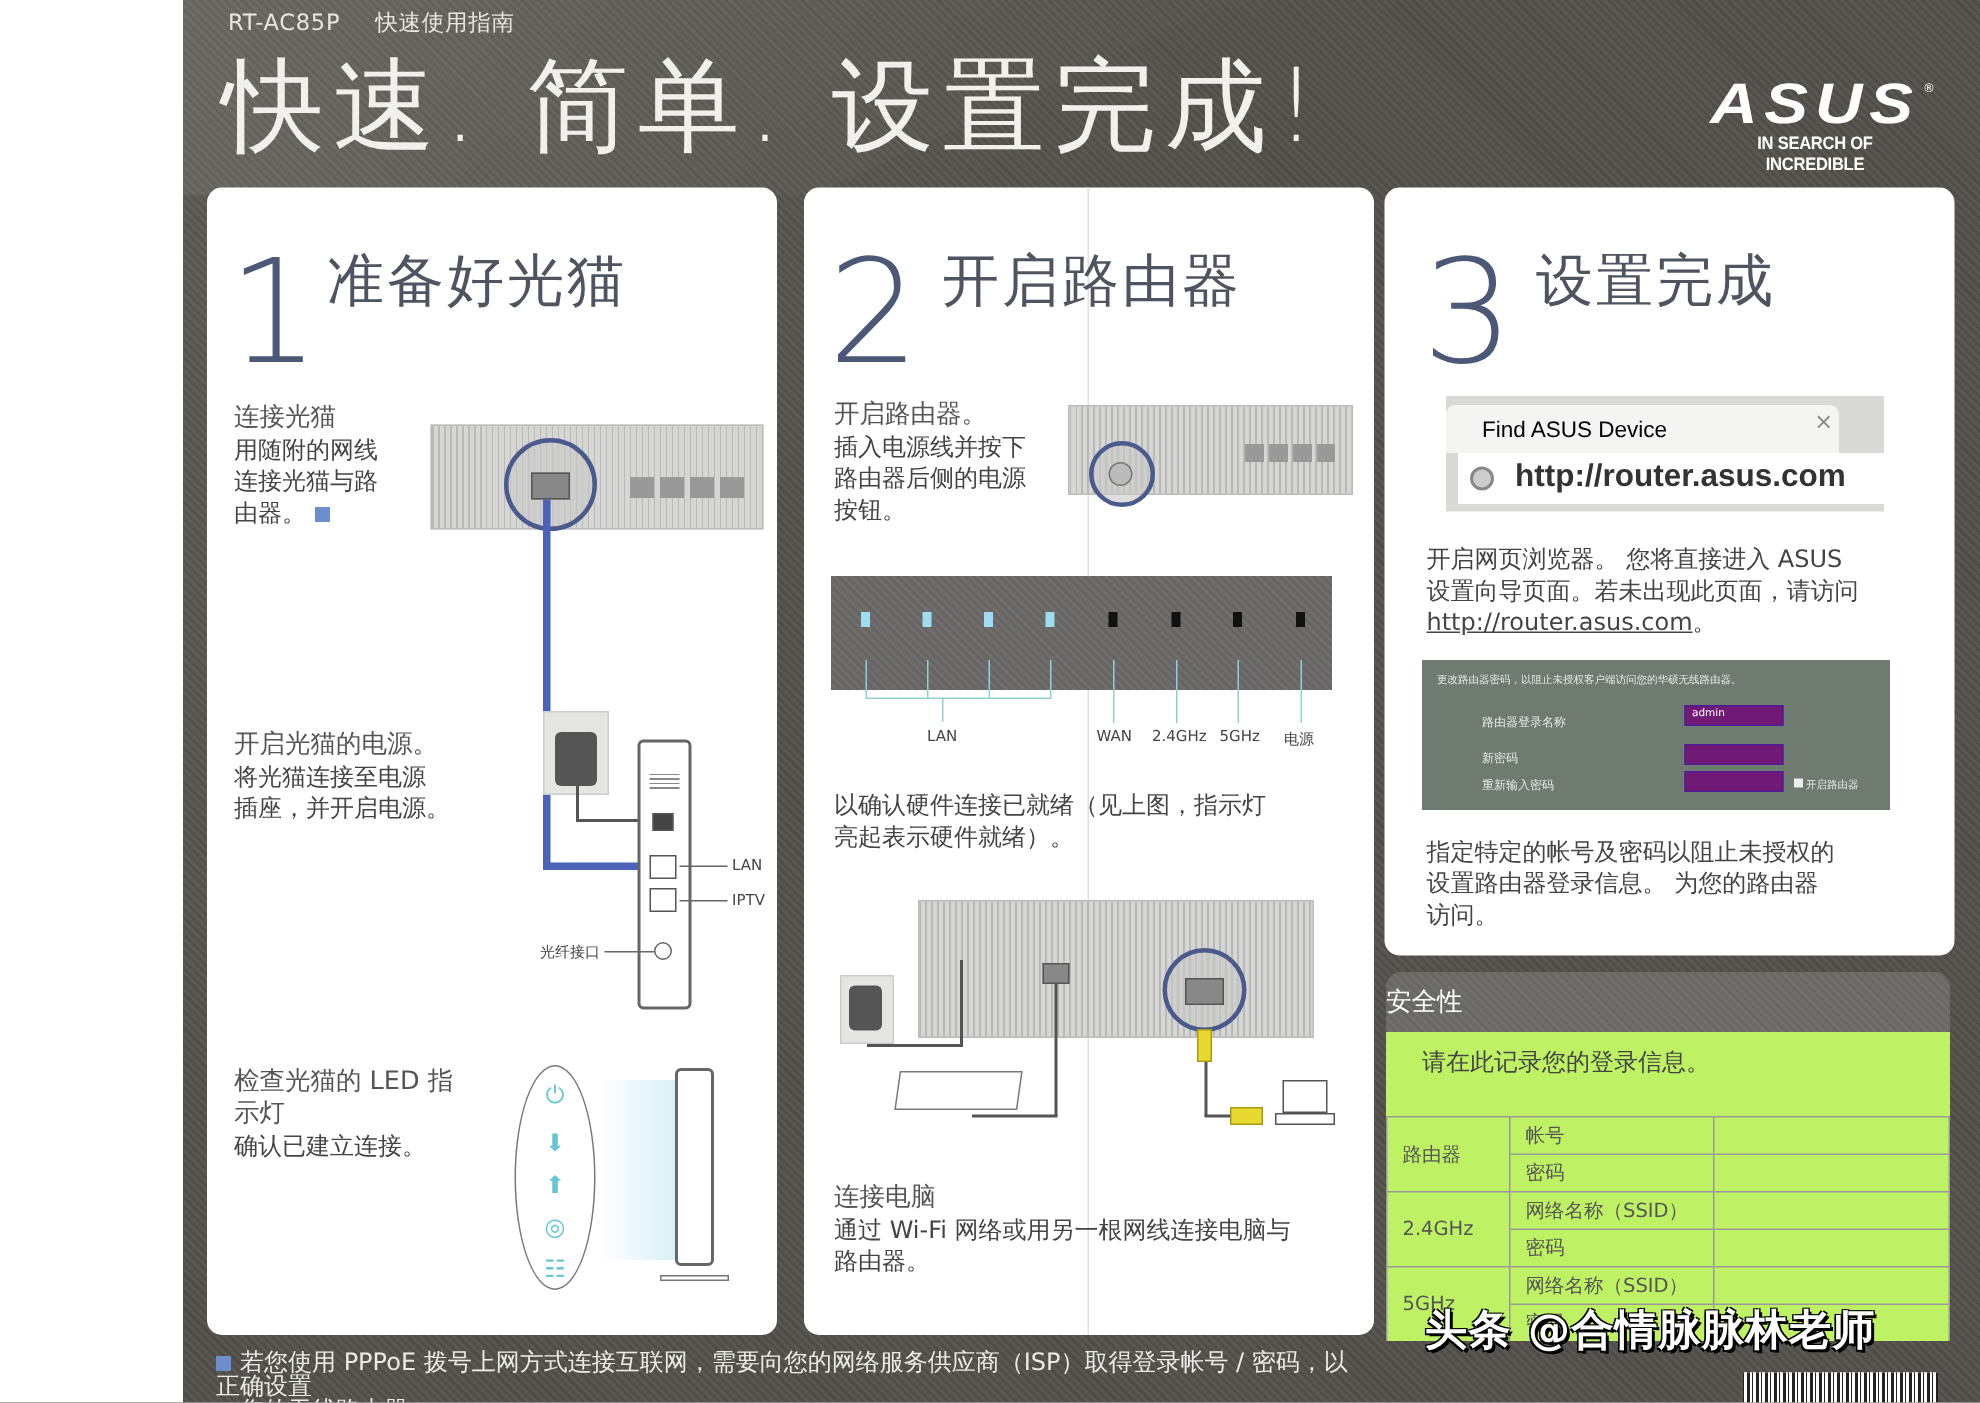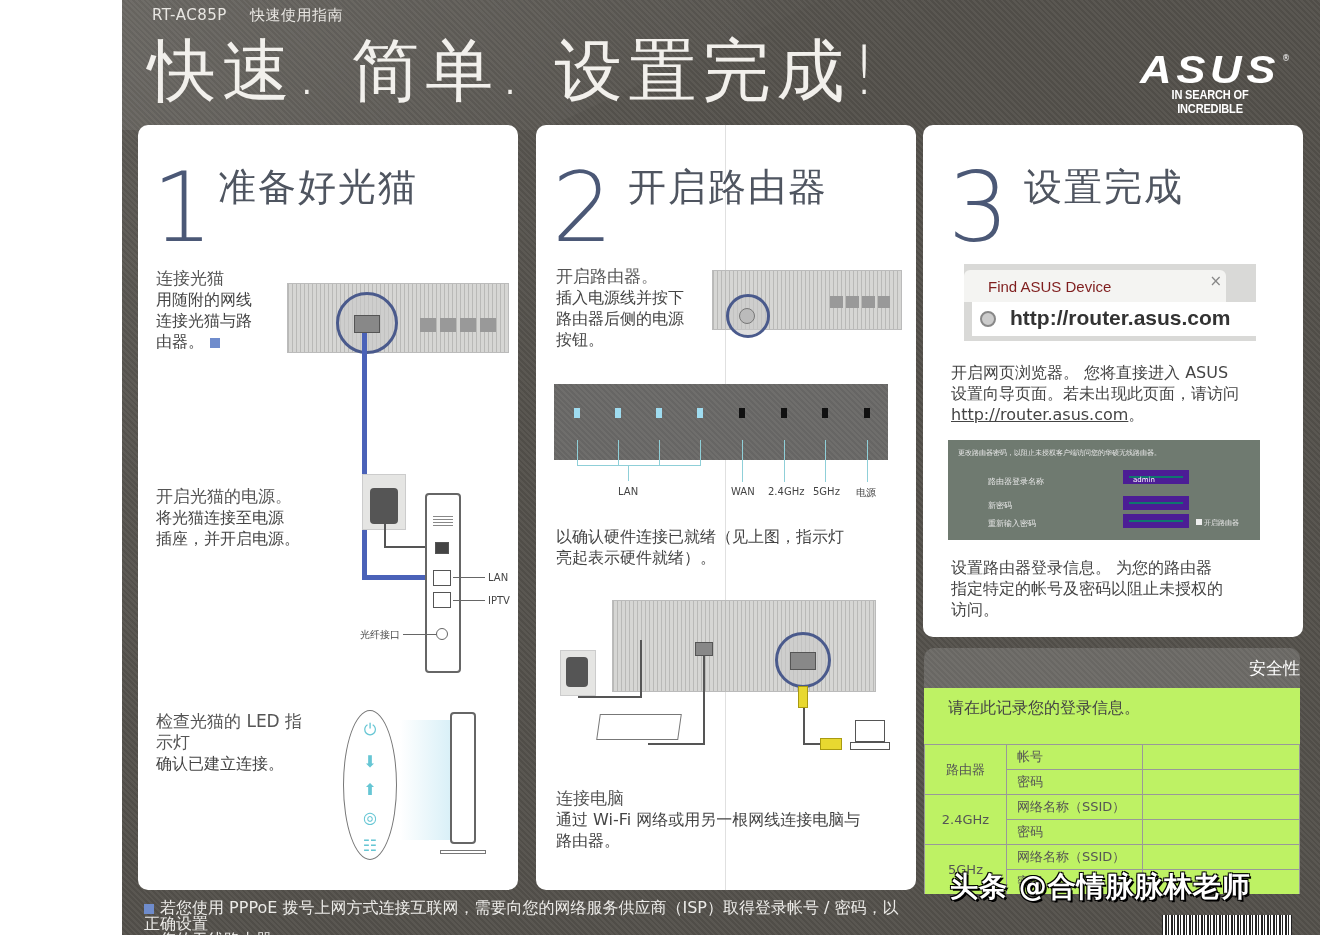--- a/index.html
+++ b/index.html
@@ -29,34 +29,34 @@
 .cable{position:absolute;background:#4a62b8}
 .label{position:absolute;font-size:10px;color:#444}
 .ledpanel{position:absolute;left:554px;top:384px;width:334px;height:76px;background:#6f6e6c;background-image:repeating-linear-gradient(45deg,rgba(0,0,0,0.08) 0 2px,transparent 2px 4px)}
 .led{position:absolute;width:6px;height:10px;top:24px}
 .led.on{background:#9fdcf0}
 .led.off{background:#111}
 .leadline{position:absolute;background:#8fcfd8;width:1px}
 .hline{position:absolute;background:#8fcfd8;height:1px}
 .ledlbl{position:absolute;top:486px;font-size:10px;color:#444}
 .browser{position:absolute;left:964px;top:264px;width:292px;height:77px;background:#d9d9d7}
-.browser .tab{position:absolute;left:0;top:6px;width:262px;height:32px;background:#f4f4f2;border-radius:6px 6px 0 0;font-family:"Liberation Sans",sans-serif;font-size:15px;color:#7f1d1d;padding:8px 0 0 24px}
+.browser .tab{position:absolute;left:0;top:6px;width:262px;height:32px;background:#f4f4f2;border-radius:6px 6px 0 0;font-family:"Liberation Sans",sans-serif;font-size:15px;color:#000000;padding:8px 0 0 24px}
 .browser .x{position:absolute;right:34px;top:8px;color:#888;font-size:15px}
 .browser .addr{position:absolute;left:8px;top:38px;width:284px;height:34px;background:#fff;font-family:"Liberation Sans",sans-serif;font-weight:bold;font-size:21px;color:#333;padding:4px 0 0 38px}
 .browser .globe{position:absolute;left:16px;top:47px;width:16px;height:16px;border:2px solid #888;border-radius:50%;background:#ccc}
 .form{position:absolute;left:948px;top:440px;width:312px;height:100px;background:#6f7a70;color:#e8e8e8;font-size:7px}
 .form .row{position:absolute;left:40px;font-size:8px}
-.form .inp{position:absolute;left:175px;width:66px;height:14px;background:#0f766e;border:6px solid #4c1d95}
+.form .inp{position:absolute;left:175px;width:66px;height:14px;background:#701a75;border:1px solid #4c1d95}
 .security{position:absolute;left:924px;top:648px;width:376px;height:246px;border-radius:10px 10px 0 0;overflow:hidden}
-.sec-head{height:40px;background:#716f6b;color:#fff;text-align:right;font-size:17px;line-height:40px;background-image:repeating-linear-gradient(45deg,rgba(0,0,0,0.07) 0 2px,transparent 2px 4px)}
+.sec-head{height:40px;background:#716f6b;color:#fff;text-align:left;font-size:17px;line-height:40px;background-image:repeating-linear-gradient(45deg,rgba(0,0,0,0.07) 0 2px,transparent 2px 4px)}
 .sec-body{background:#bef264;height:206px;position:relative}
 .sec-note{position:absolute;left:24px;top:10px;font-size:16px;color:#444}
 table.cred{position:absolute;left:0;top:56px;width:376px;border-collapse:collapse;font-size:13px;color:#555}
 table.cred td{border:1px solid #999;height:25px;padding:0 10px}
-table.cred td.grp{text-align:center;width:82px}
+table.cred td.grp{width:82px}
 table.cred td.fld{width:136px}
 .footnote{position:absolute;left:144px;top:900px;color:#ecebe8;font-size:16px;line-height:16px;width:760px}
 .footnote .badge{display:inline-block;width:10px;height:10px;background:#6f8ccc;margin-right:6px;vertical-align:-1px}
 .watermark{position:absolute;left:950px;top:868px;font-size:28px;color:#fff;font-weight:bold;text-shadow:2px 2px 0 #000,-1px -1px 0 #000,1px -1px 0 #000,-1px 1px 0 #000;letter-spacing:1px;white-space:nowrap}
 .barcode{position:absolute;left:1162px;top:915px;width:130px;height:20px;background:#fff;background-image:repeating-linear-gradient(90deg,#222 0 1px,#fff 1px 3px,#222 3px 5px,#fff 5px 6px)}
 .fold{position:absolute;left:725px;top:125px;width:1px;height:765px;background:#e0e0e0}
 .note-badge{display:inline-block;width:10px;height:10px;background:#6f8ccc;margin-left:6px;vertical-align:-1px}
 .modem{position:absolute;border:2px solid #666;border-radius:4px;background:#fff}
 .plug{position:absolute;background:#555;border-radius:4px}
 .socket{position:absolute;background:#e5e5e3;border:1px solid #ccc}
@@ -230,22 +230,22 @@
   <div class="row" style="top:36px">路由器登录名称</div>
   <div class="inp" style="top:30px;font-size:7px;color:#fff;padding-left:4px">admin</div>
   <div class="row" style="top:60px">新密码</div>
   <div class="inp" style="top:56px"></div>
   <div class="row" style="top:78px">重新输入密码</div>
   <div class="inp" style="top:74px"></div>
   <div style="position:absolute;left:248px;top:78px;font-size:7px"><span style="display:inline-block;width:6px;height:6px;background:#eee;margin-right:2px"></span><span>开启路由器</span></div>
 </div>
 
 <div class="txt" style="left:951px;top:557px">
+  <div>指定特定的帐号及密码以阻止未授权的</div>
   <div>设置路由器登录信息。 为您的路由器</div>
-  <div>指定特定的帐号及密码以阻止未授权的</div>
   <div>访问。</div>
 </div>
 
 <div class="security">
   <div class="sec-head">安全性</div>
   <div class="sec-body">
     <div class="sec-note">请在此记录您的登录信息。</div>
     <table class="cred">
       <tbody>
           <tr>

